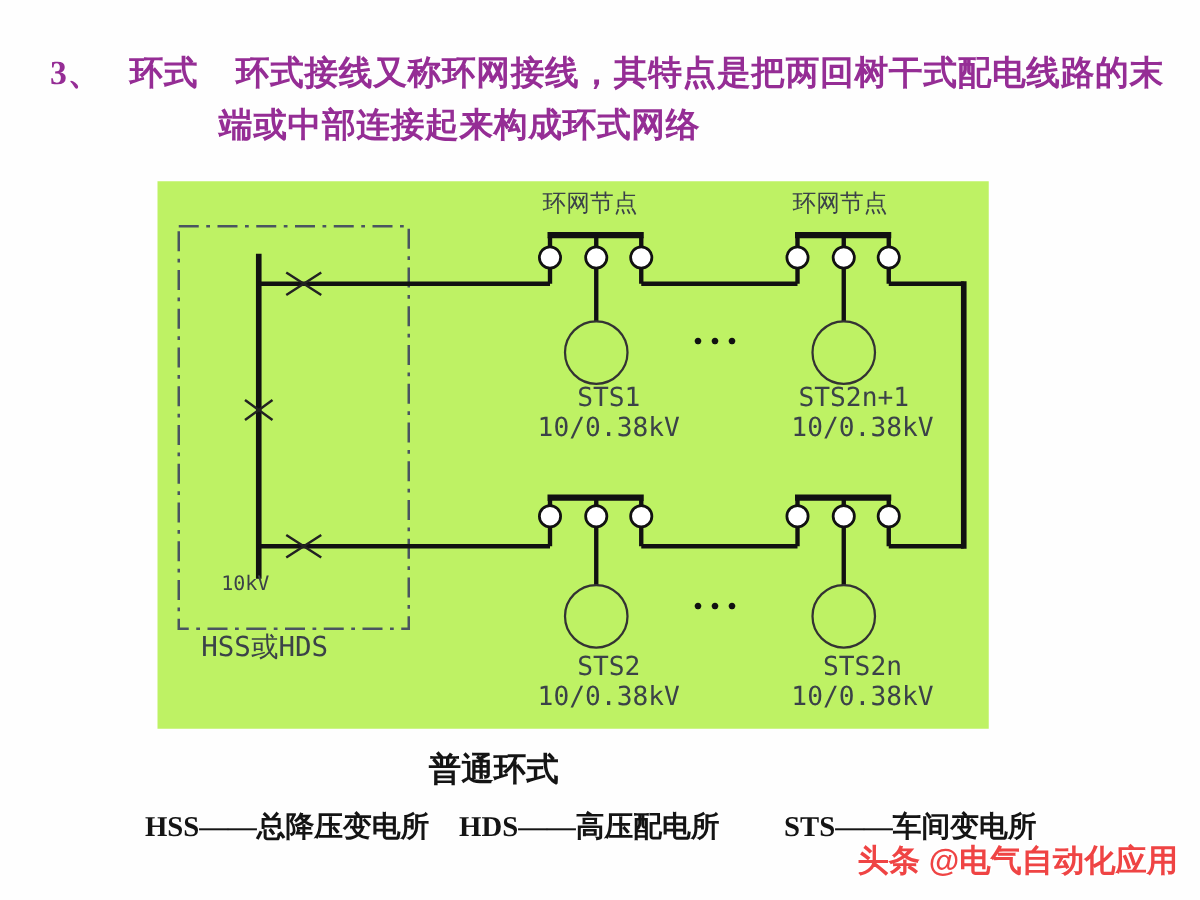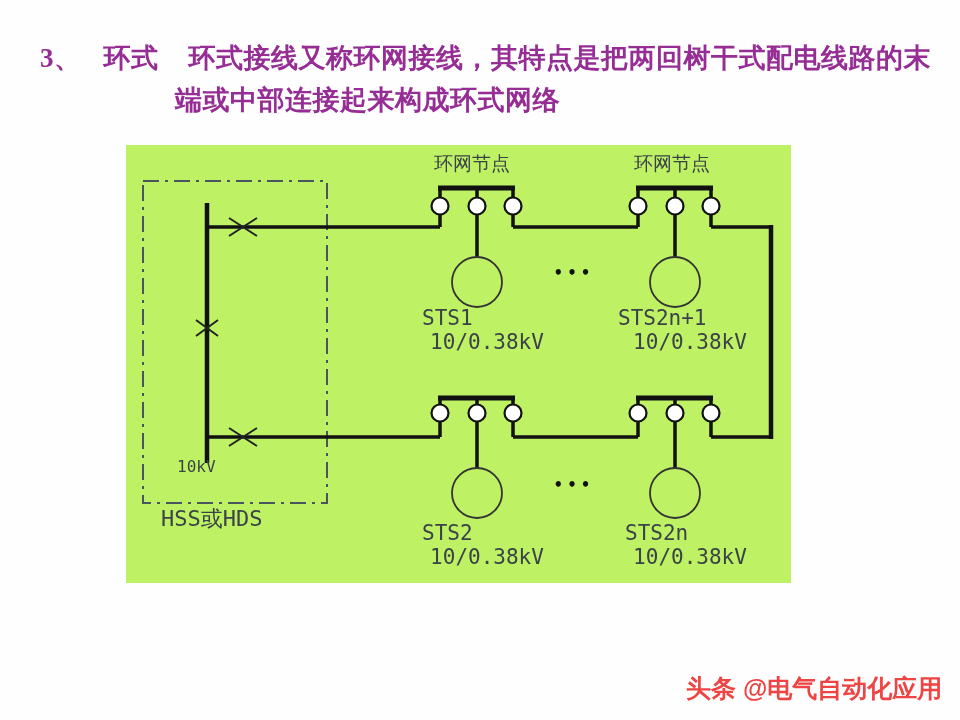--- a/index.html
+++ b/index.html
@@ -27,21 +27,21 @@
     background:#bef264;
   }
   .diagram svg{position:absolute; left:0; top:0;}
   .cad{
     position:absolute; color:#3b4248;
     font-family:"DejaVu Sans Mono", monospace;
     white-space:nowrap; line-height:1.1;
   }
   .lbl-node1{left:308px; top:8px;  font-size:19px;}
   .lbl-node2{left:508px; top:8px;  font-size:19px;}
-  .tx-name{width:130px; text-align:left; font-size:21px;}
+  .tx-name{width:130px; text-align:center; font-size:21px;}
   .tx-volt{width:136px; text-align:center; font-size:21px;}
   .t1n{left:296px; top:162px;} .t1v{left:293px; top:186px;}
   .t2n{left:492px; top:162px;} .t2v{left:496px; top:186px;}
   .t3n{left:296px; top:377px;} .t3v{left:293px; top:401px;}
   .t4n{left:499px; top:377px;} .t4v{left:496px; top:401px;}
   .lbl-10kv{left:51px;  top:313px; font-size:16px;}
   .lbl-source{left:35px; top:362px; font-size:22px;}
   .dots{
     position:absolute; width:60px; text-align:center;
     font-size:15px; letter-spacing:4px; font-weight:bold; color:#111;
@@ -153,17 +153,23 @@
     <div class="cad tx-name t4n">STS2n</div>
     <div class="cad tx-volt t4v">10/0.38kV</div>
 
     <div class="cad lbl-10kv">10kV</div>
     <div class="cad lbl-source">HSS或HDS</div>
 
     <div class="dots dots-top">•••</div>
     <div class="dots dots-bottom">•••</div>
   </div>
 
+  <div class="caption">普通环式</div>
 
+  <div class="legend">
+    <span class="item"><span>HSS</span><span>——</span><span>总降压变电所</span></span>
+    <span class="item"><span>HDS</span><span>——</span><span>高压配电所</span></span>
+    <span class="item last"><span>STS</span><span>——</span><span>车间变电所</span></span>
+  </div>
 
   <div class="watermark">头条 @电气自动化应用</div>
 
 </div>
 
 </body></html>

